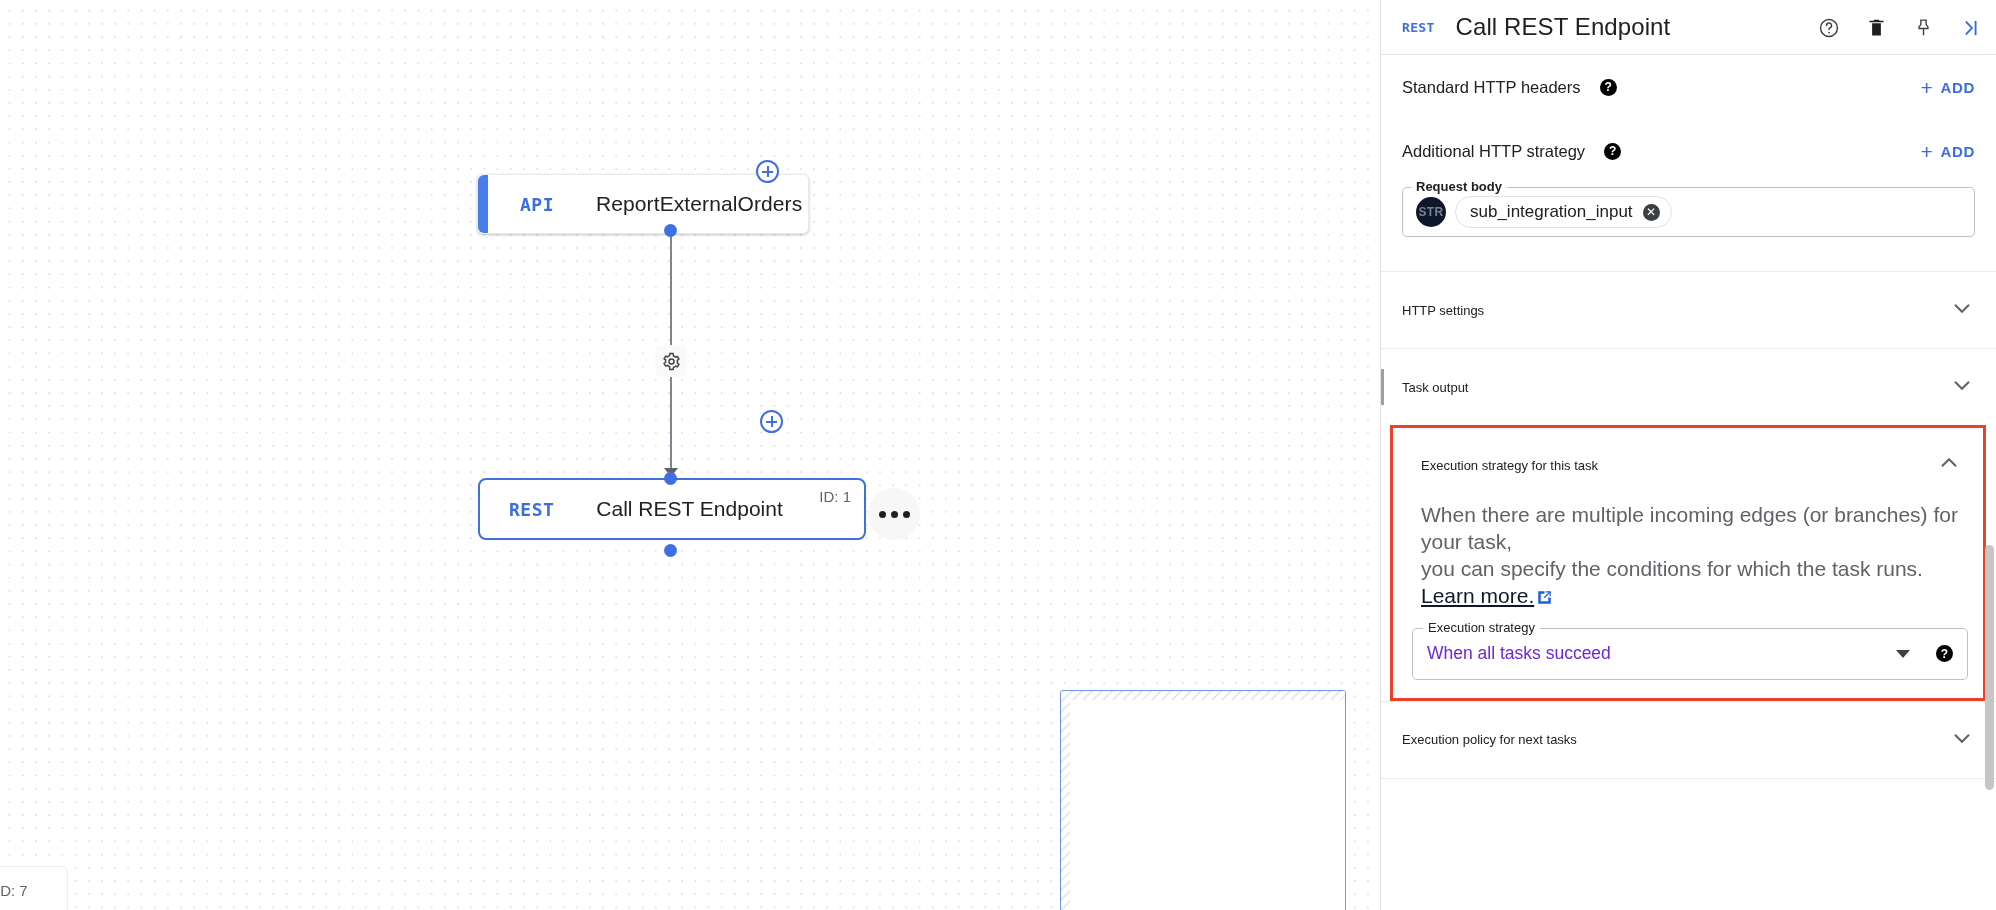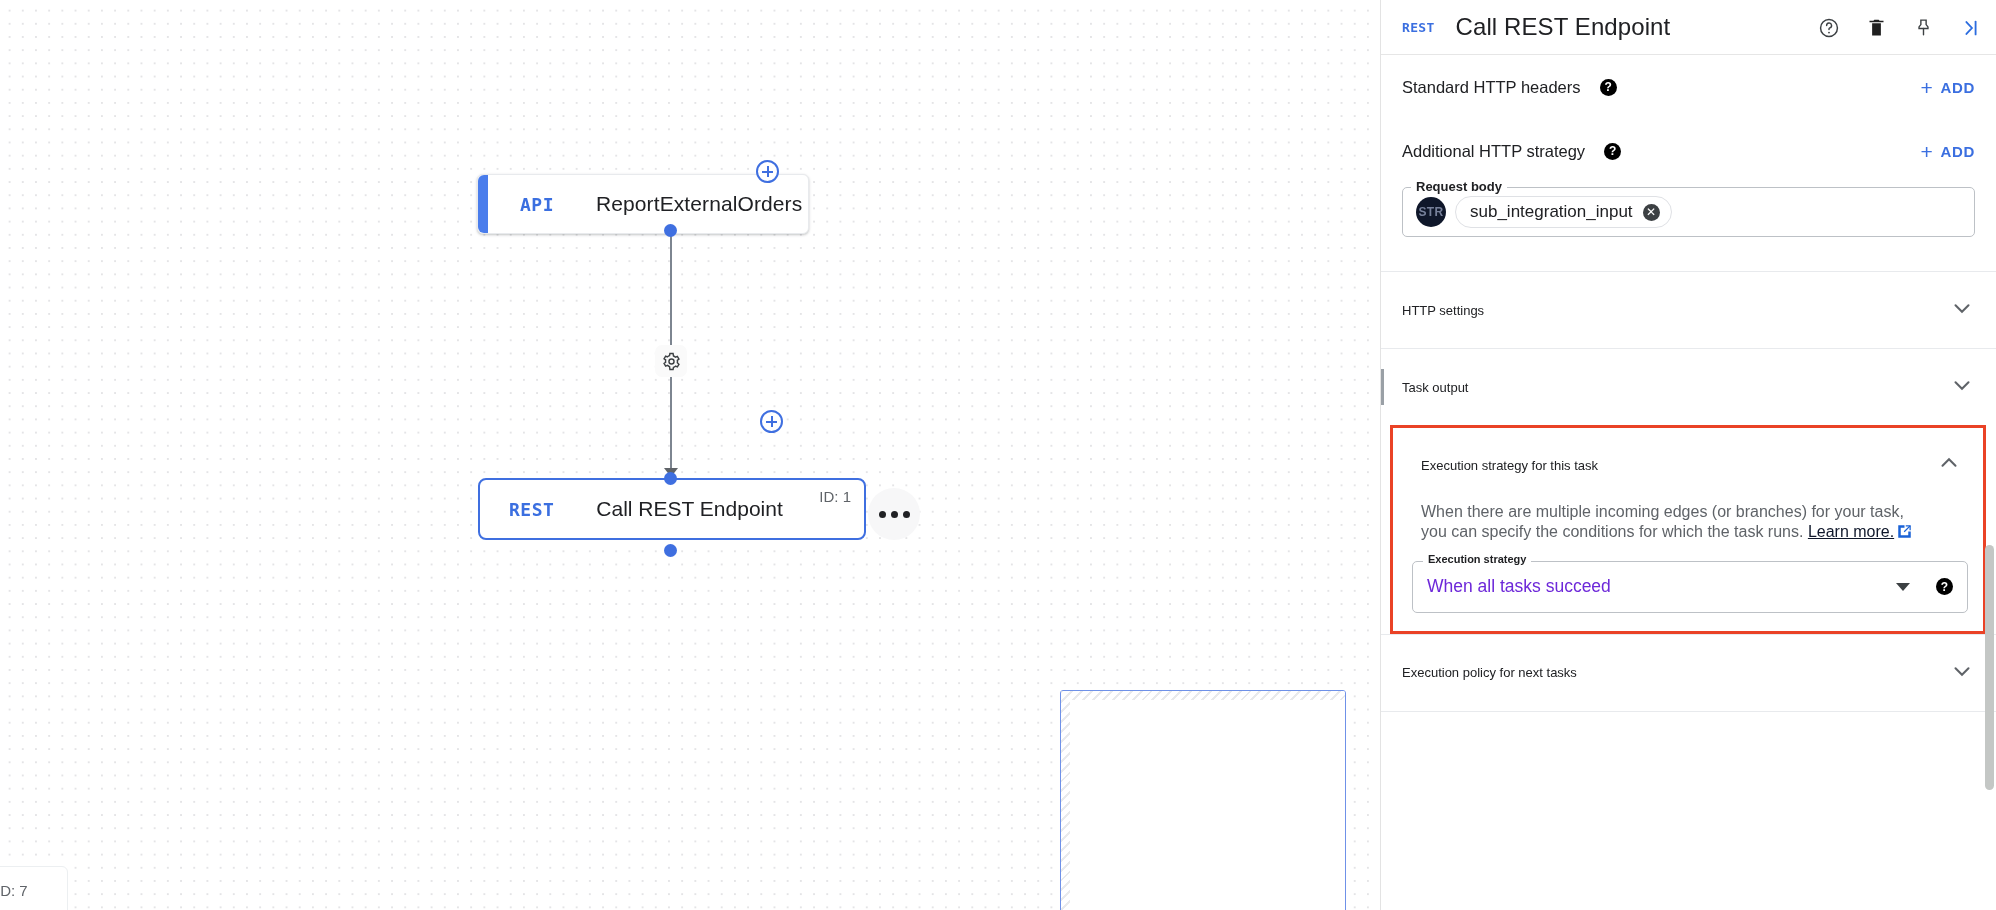--- a/index.html
+++ b/index.html
@@ -279,40 +279,40 @@
   
   .highlight-box {
     position: relative;
     border: 3.4px solid #ea4226;
     margin: 0 10px 0 9px;
     background: #fff;
     padding-left: 7px;
   }
   .hl-desc {
     padding: 0 21px;
-    font-size: 16px; line-height: 1.28; color: #5f6368;
+    font-size: 21px; line-height: 1.28; color: #5f6368;
   }
   .link {
     color: #0f172a; text-decoration: underline; white-space: nowrap;
   }
   .ext-ico { display: inline-block; vertical-align: -2px; margin-left: 3px; }
 
   .select-field {
     margin: 16px 15px 18px 12px;
     position: relative;
     border: 1px solid #bdc1c6;
     border-radius: 5px;
     height: 52px;
     display: flex; align-items: center;
     padding: 0 14px;
   }
   .select-field .legend {
     position: absolute; top: -9px; left: 10px;
     background: #fff; padding: 0 5px;
-    font-size: 11px; font-weight: 700; color: #202124;
+    font-size: 13px; font-weight: 400; color: #202124;
   }
   .select-value { font-size: 17.5px; color: #6d28d9; }
   .caret {
     margin-left: auto;
     width: 0; height: 0;
     border-left: 7px solid transparent;
     border-right: 7px solid transparent;
     border-top: 8px solid #3c4043;
   }
   .select-field .qmark { margin-left: 26px; }

